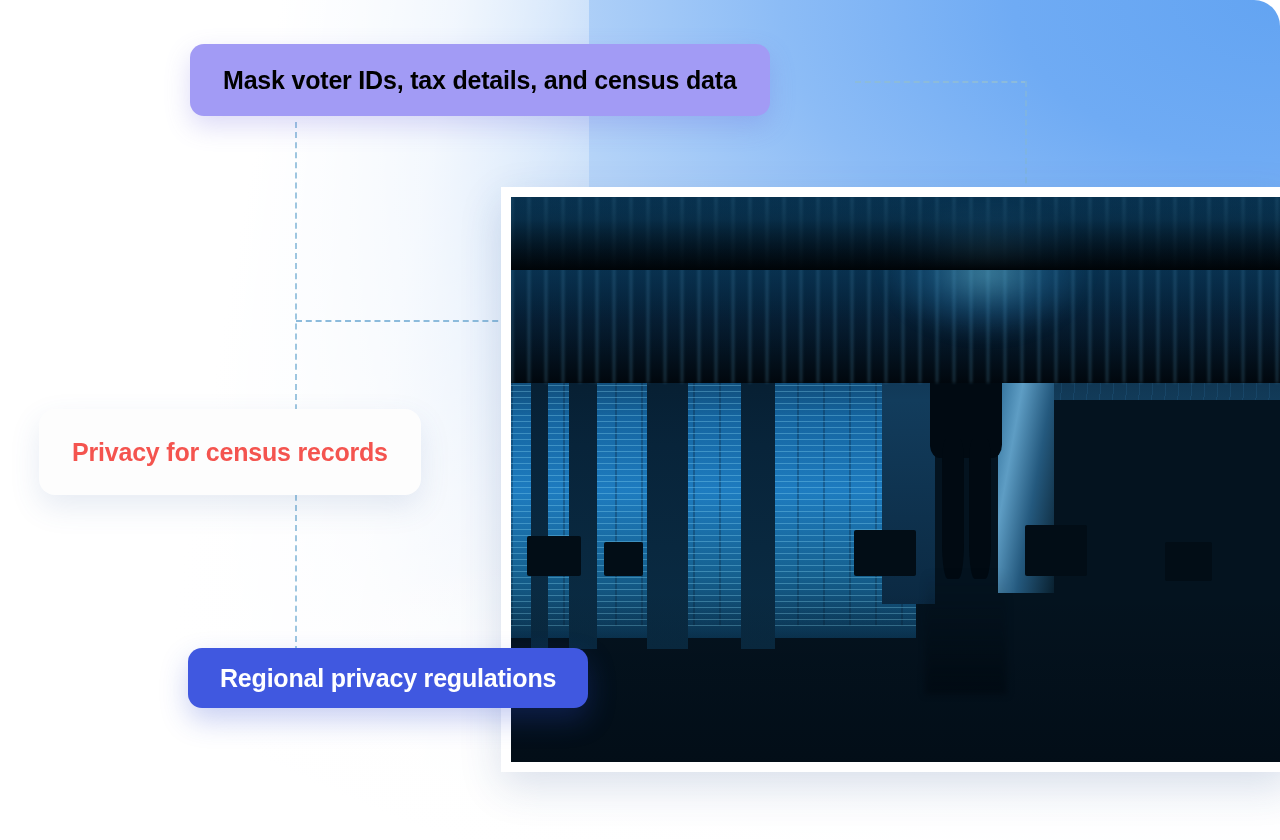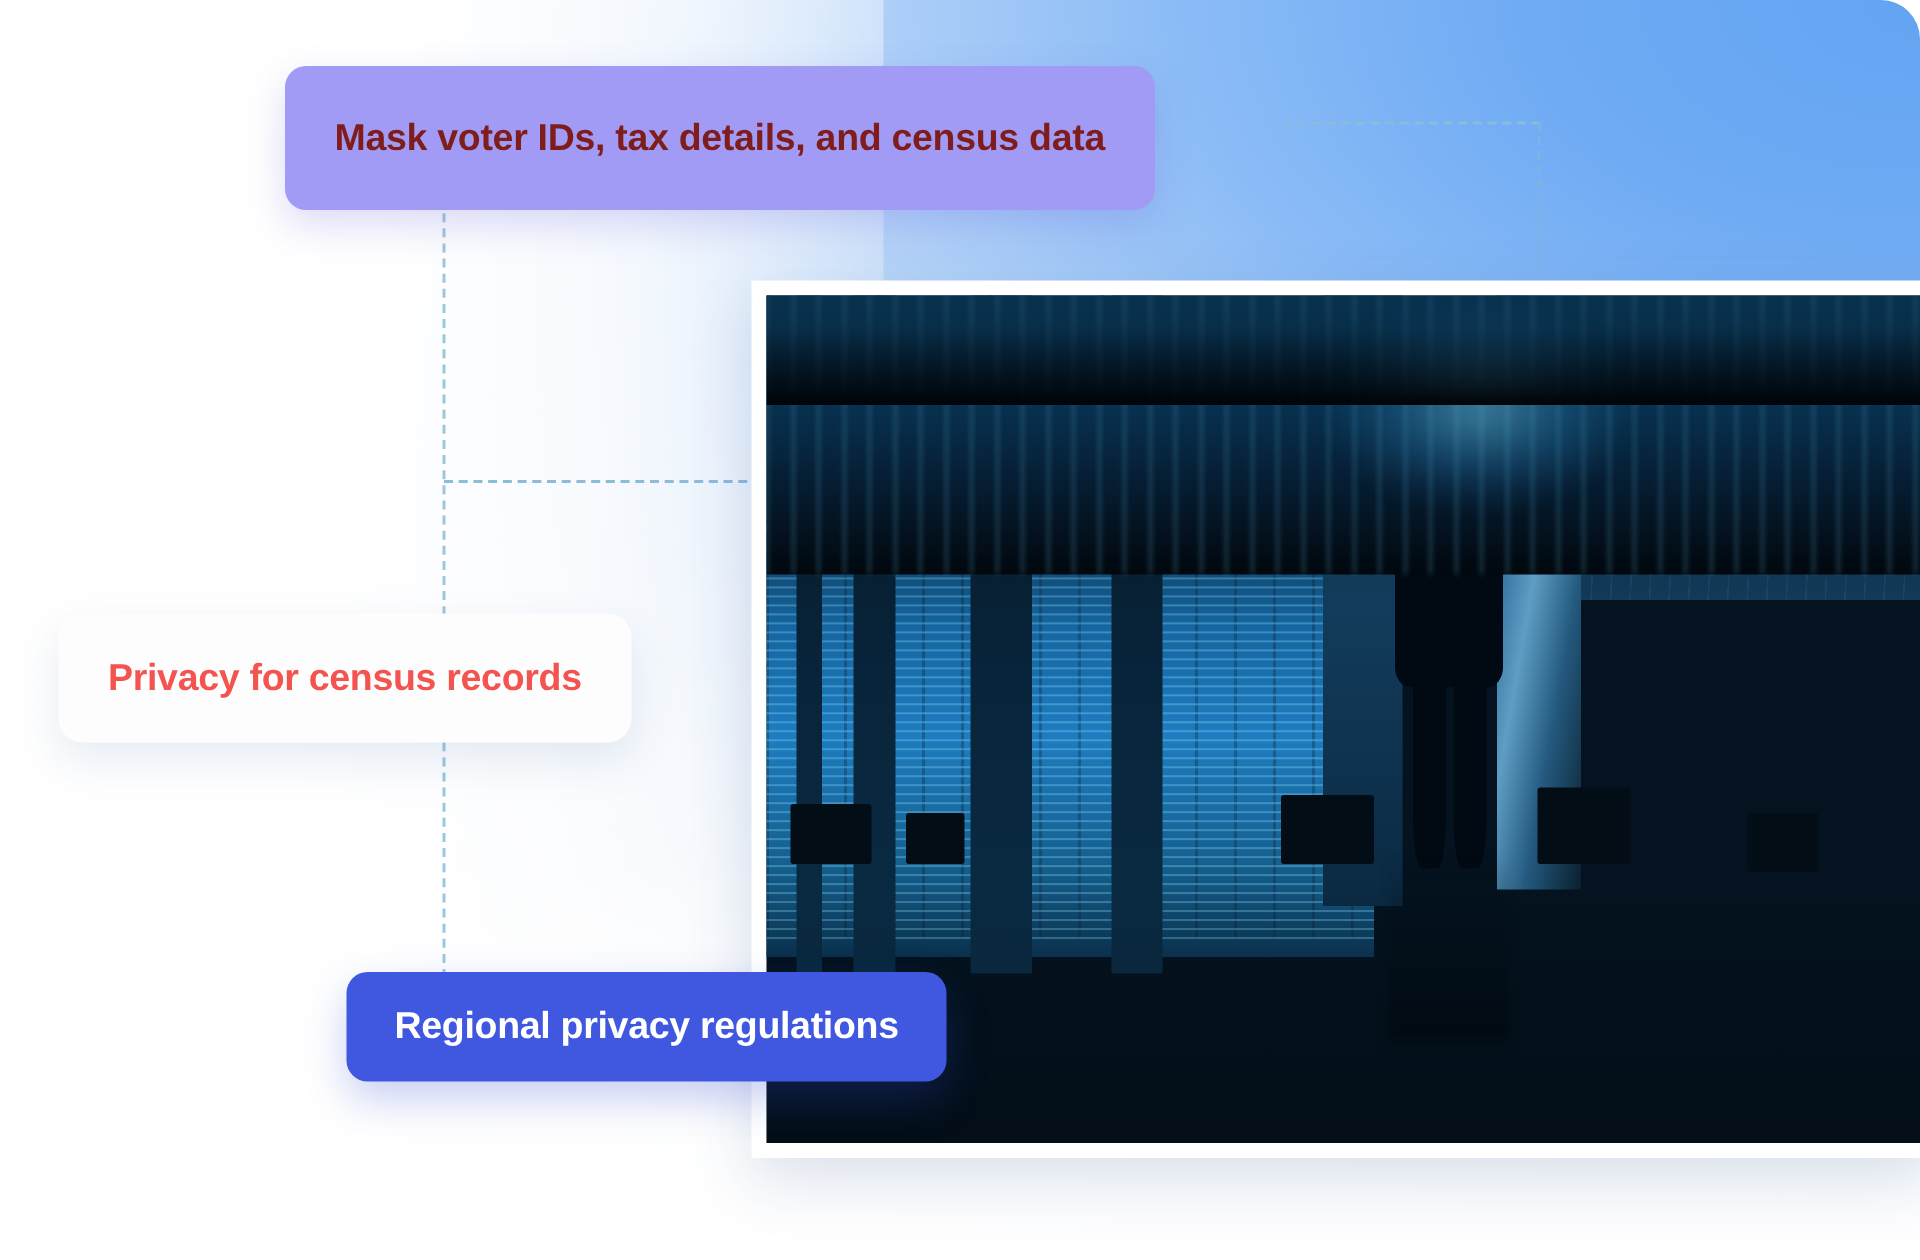--- a/index.html
+++ b/index.html
@@ -239,52 +239,51 @@
   .badge {
     position: absolute;
     display: flex;
     align-items: center;
     border-radius: 14px;
     box-sizing: border-box;
     white-space: nowrap;
   }
   .badge-purple {
     left: 190px; top: 44px;
-    height: 96px;
+    height: 72px;
     padding: 0 33px;
     background: #a29bf5;
-    color: #7f1d1d;
+    color: #000000;
     font-size: 25px;
     font-weight: bold;
     letter-spacing: -0.2px;
     box-shadow: 0 10px 26px rgba(110,100,220,0.24);
   }
   .badge-white {
     left: 39px; top: 409px;
     height: 86px;
     padding: 0 33px;
     background: #fdfdfd;
     color: #f4544f;
     font-size: 25px;
     font-weight: bold;
     letter-spacing: -0.2px;
     border-radius: 16px;
     box-shadow: 0 12px 30px rgba(60,100,160,0.13);
   }
   .badge-blue {
     left: 188px; top: 648px;
-    height: 73px;
+    height: 60px;
     padding: 0 32px;
     background: #4058e0;
     color: #ffffff;
     font-size: 25px;
     font-weight: bold;
     letter-spacing: -0.2px;
     box-shadow: 0 12px 28px rgba(45,75,210,0.26);
-    margin-left: 43px;
   }
 </style>
 </head>
 <body>
 
 <div class="stage">
 
   <div class="bg-panel"></div>
   <div class="bg-wash-left"></div>
   <div class="bg-wash-bottom"></div>

